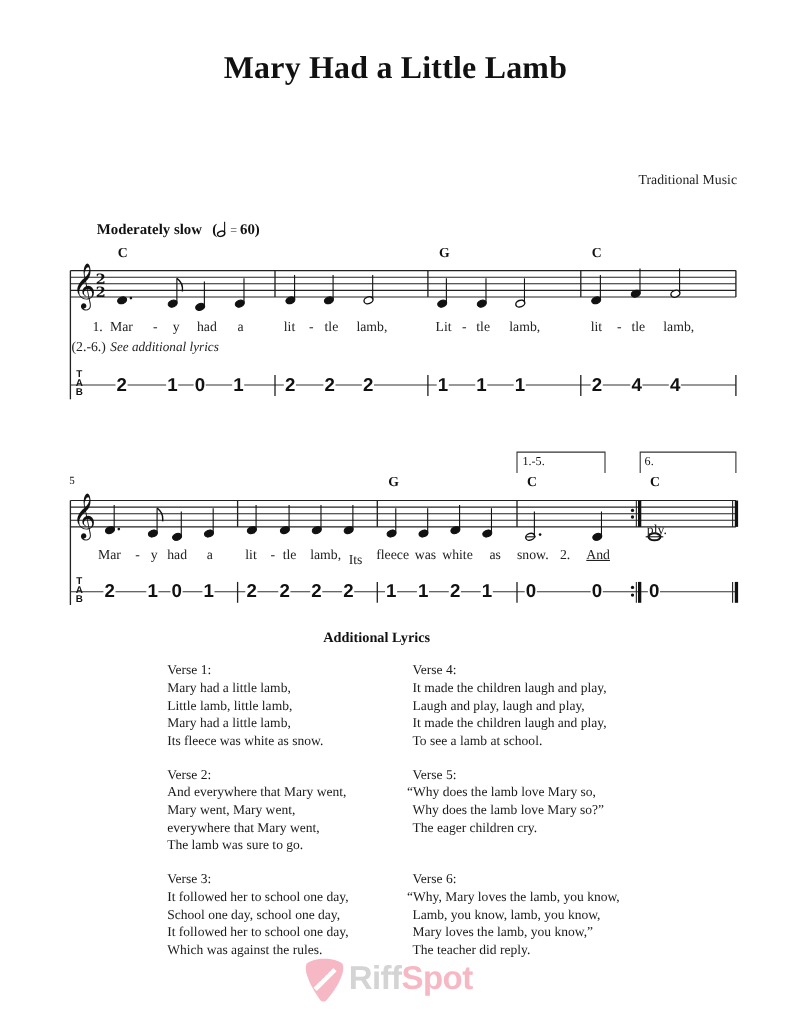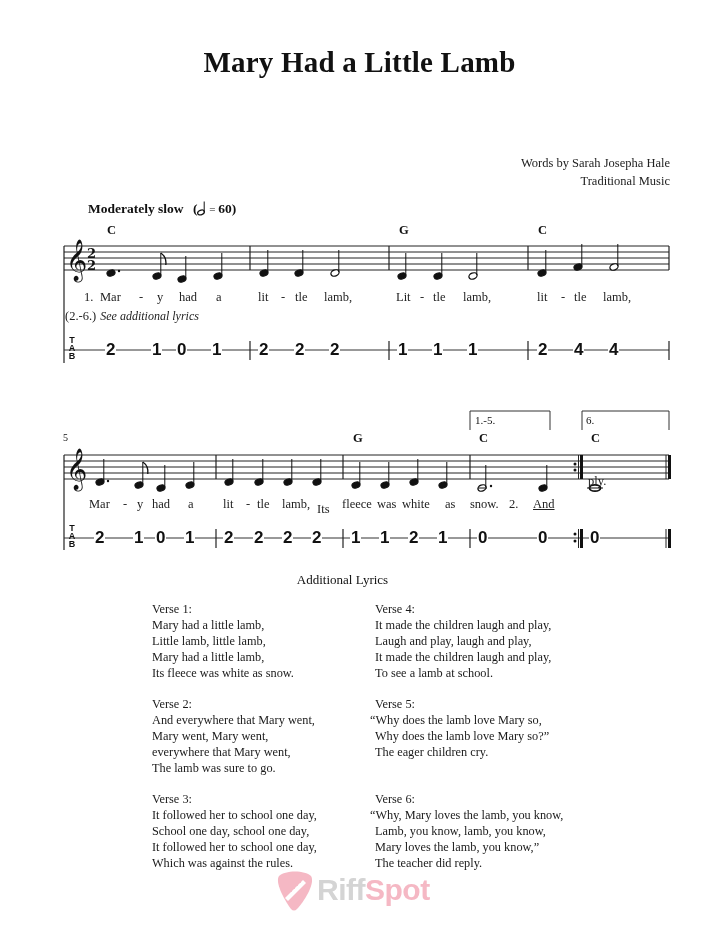--- a/index.html
+++ b/index.html
@@ -9,34 +9,33 @@
   .title { top: 46px; left: 0; width: 719px; text-align: center; font-size: 29px; font-weight: bold; letter-spacing: 0.2px; }
   .credits { top: 154px; right: 49px; text-align: right; font-size: 12.5px; line-height: 18px; color: #222; }
   .tempo { top: 201px; left: 88px; font-size: 13.5px; font-weight: bold; }
   .chord { font-size: 12.5px; font-weight: bold; }
   .lyric { font-size: 12.5px; color: #222; white-space: nowrap; }
   .lyric-it { font-size: 12px; font-style: italic; color: #222; white-space: nowrap; }
   .measure-num { font-size: 10px; }
   .tabnum { font-family: "Liberation Sans", "DejaVu Sans", sans-serif; font-weight: bold; font-size: 17px; background: #fff; padding: 0 1px; line-height: 16px; }
   .tabletter { font-family: "Liberation Sans", "DejaVu Sans", sans-serif; font-weight: bold; font-size: 9px; line-height: 8px; text-align: center; width: 10px; }
   .volta-label { font-size: 11px; }
-  .add-title { top: 572px; left: 0; width: 685px; text-align: center; font-size: 13px; font-weight: normal; }
+  .add-title { top: 572px; left: 0; width: 685px; text-align: center; font-size: 13px; font-weight: bold; }
   .verse { font-size: 12.3px; line-height: 16px; color: #1a1a1a; }
   .verse .vh { }
   .verse .vl { white-space: nowrap; }
   .logo { top: 868px; left: 275px; display: flex; align-items: center; }
   .logo-text { font-family: "Liberation Sans", "DejaVu Sans", sans-serif; font-weight: bold; font-size: 30px; letter-spacing: -0.5px; }
   svg { position: absolute; left: 0; top: 0; }
 </style>
 </head>
 <body>
 
 <div class="abs title">Mary Had a Little Lamb</div>
 <div class="abs credits">
-  <div>Words by Sarah Josepha Hale</div>
   <div>Traditional Music</div>
 </div>
 
 <div class="abs tempo">
   <span>Moderately slow</span>
   <span style="margin-left:6px;">(<span style="display:inline-block;position:relative;width:9px;height:14px;vertical-align:-2px;"><svg width="9" height="15" viewBox="0 0 9 15">
           <ellipse cx="4" cy="11.5" rx="3.4" ry="2.3" fill="none" stroke="#111" stroke-width="1.3" transform="rotate(-20 4 11.5)"></ellipse>
           <line x1="7.2" y1="11" x2="7.2" y2="0.5" stroke="#111" stroke-width="1"></line>
         </svg></span><span style="font-weight:normal;font-size:11px;"> = </span><span>60</span>)</span>
 </div>

